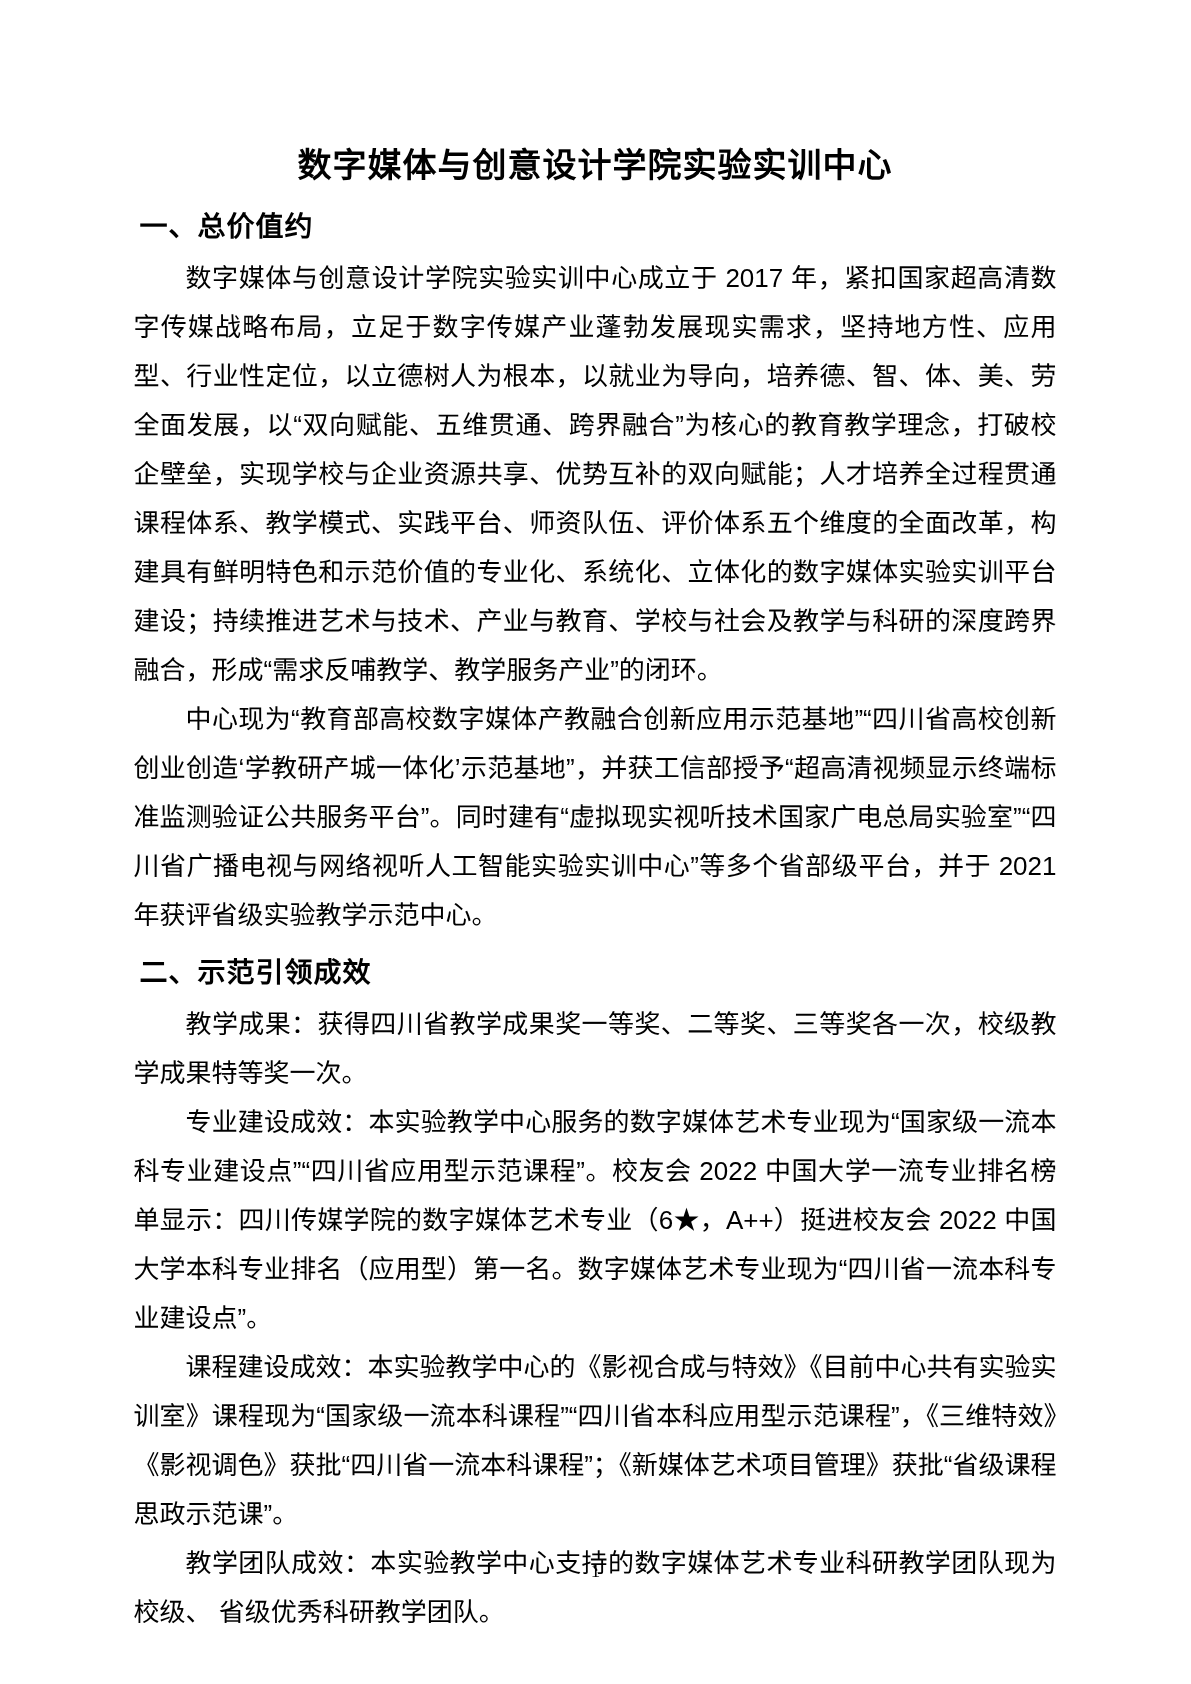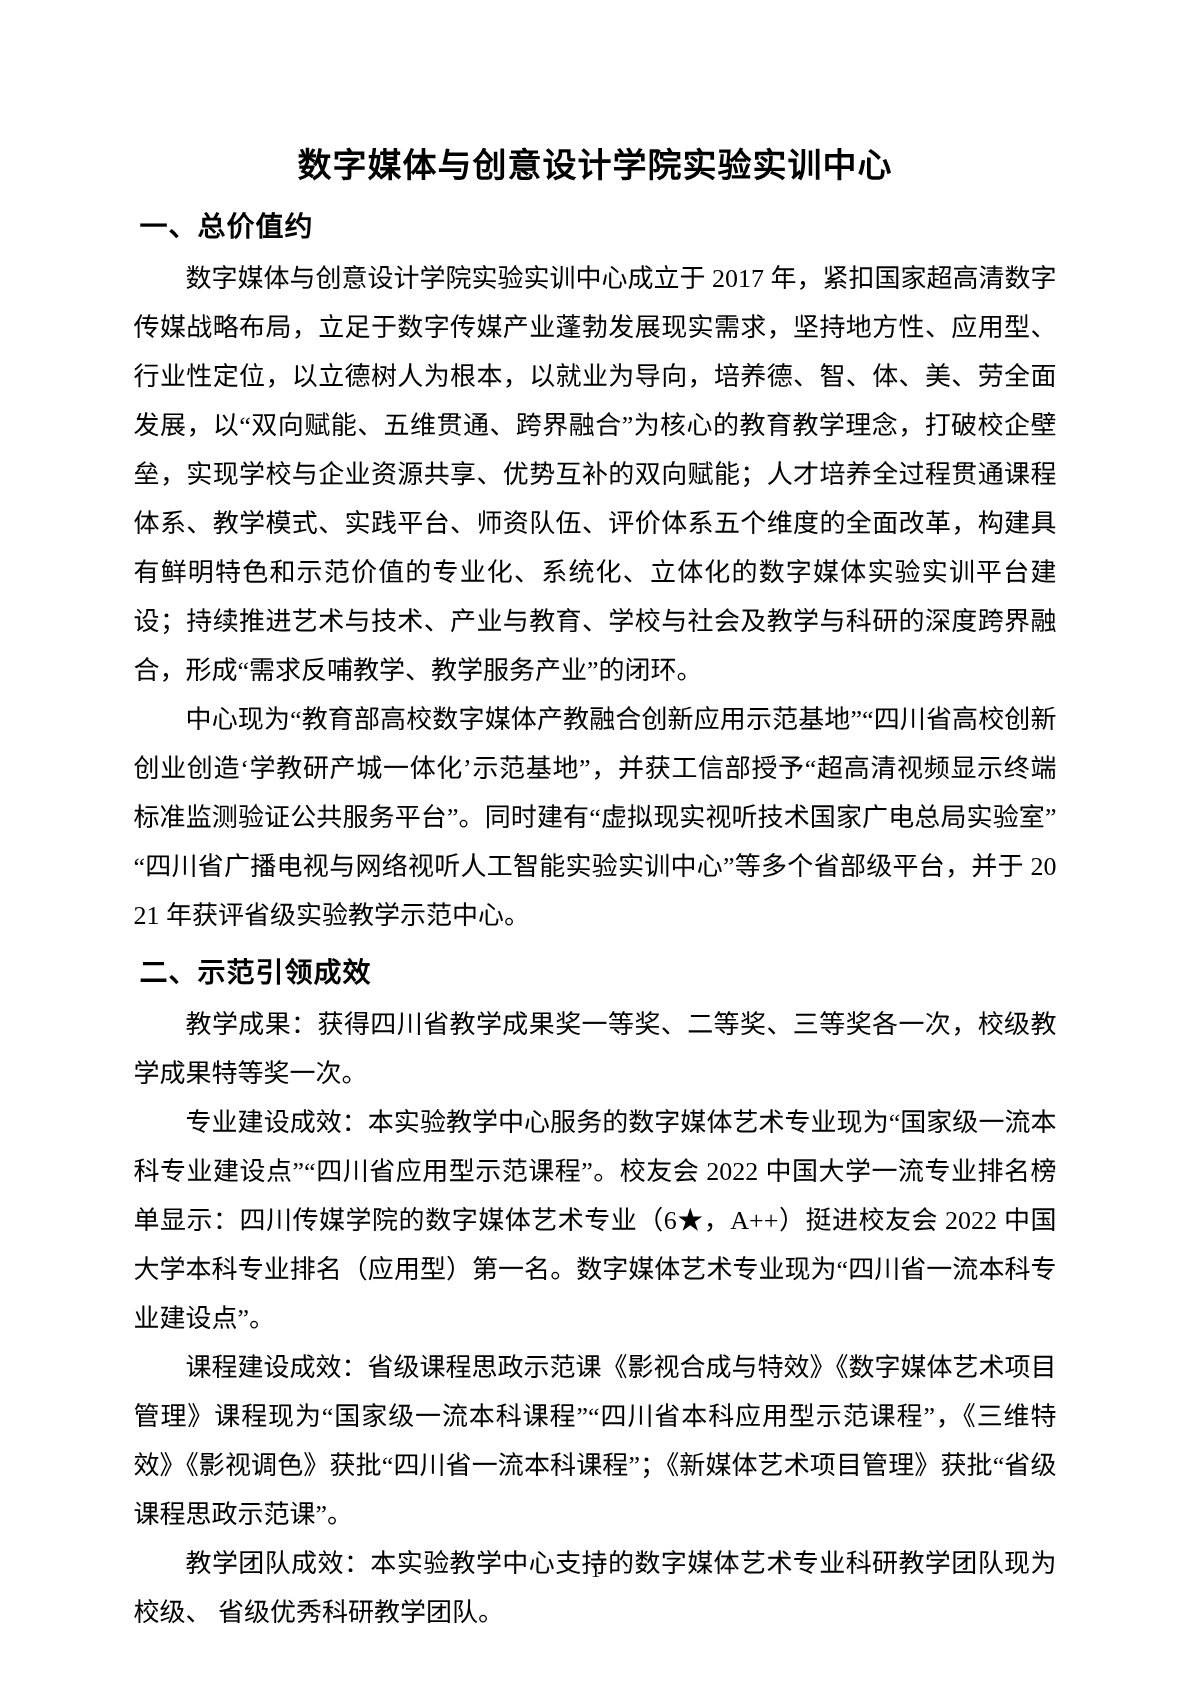--- a/index.html
+++ b/index.html
@@ -41,21 +41,21 @@
   .section-heading.second {
     margin-top: 12px;
   }
   .body-para {
     margin: 0;
     font-size: 26px;
     line-height: 49px;
     text-align: justify;
     text-indent: 2em;
     word-break: break-all;
-    font-family: Liberation Serif, serif;
+    font-family: Liberation Sans, sans-serif;
   }
   .first-para {
     margin-top: 6px;
   }
   .page-footer {
     position: absolute;
     top: 1556px;
     left: 0;
     width: 100%;
     text-align: center;
@@ -79,20 +79,20 @@
 
     <p class="body-para">中心现为“教育部高校数字媒体产教融合创新应用示范基地”“四川省高校创新创业创造‘学教研产城一体化’示范基地”，并获工信部授予“超高清视频显示终端标准监测验证公共服务平台”。同时建有“虚拟现实视听技术国家广电总局实验室”“四川省广播电视与网络视听人工智能实验实训中心”等多个省部级平台，并于 2021 年获评省级实验教学示范中心。</p>
 
 
     <h2 class="section-heading second">二、示范引领成效</h2>
 
     <p class="body-para">教学成果：获得四川省教学成果奖一等奖、二等奖、三等奖各一次，校级教学成果特等奖一次。</p>
 
     <p class="body-para">专业建设成效：本实验教学中心服务的数字媒体艺术专业现为“国家级一流本科专业建设点”“四川省应用型示范课程”。校友会 2022 中国大学一流专业排名榜单显示：四川传媒学院的数字媒体艺术专业（6★，A++）挺进校友会 2022 中国大学本科专业排名（应用型）第一名。数字媒体艺术专业现为“四川省一流本科专业建设点”。</p>
 
-    <p class="body-para">课程建设成效：省级课程思政示范课《影视合成与特效》《数字媒体艺术项目管理》课程现为“国家级一流本科课程”“四川省本科应用型示范课程”，《三维特效》《影视调色》获批“四川省一流本科课程”；《新媒体艺术项目管理》获批“省级课程思政示范课”。</p>
+    <p class="body-para">课程建设成效：本实验教学中心的《影视合成与特效》《目前中心共有实验实训室》课程现为“国家级一流本科课程”“四川省本科应用型示范课程”，《三维特效》《影视调色》获批“四川省一流本科课程”；《新媒体艺术项目管理》获批“省级课程思政示范课”。</p>
 
     <p class="body-para">教学团队成效：本实验教学中心支持的数字媒体艺术专业科研教学团队现为校级、 省级优秀科研教学团队。</p>
 
   </div>
 
   <div class="page-footer">1</div>
 </div>
 
 </body></html>

